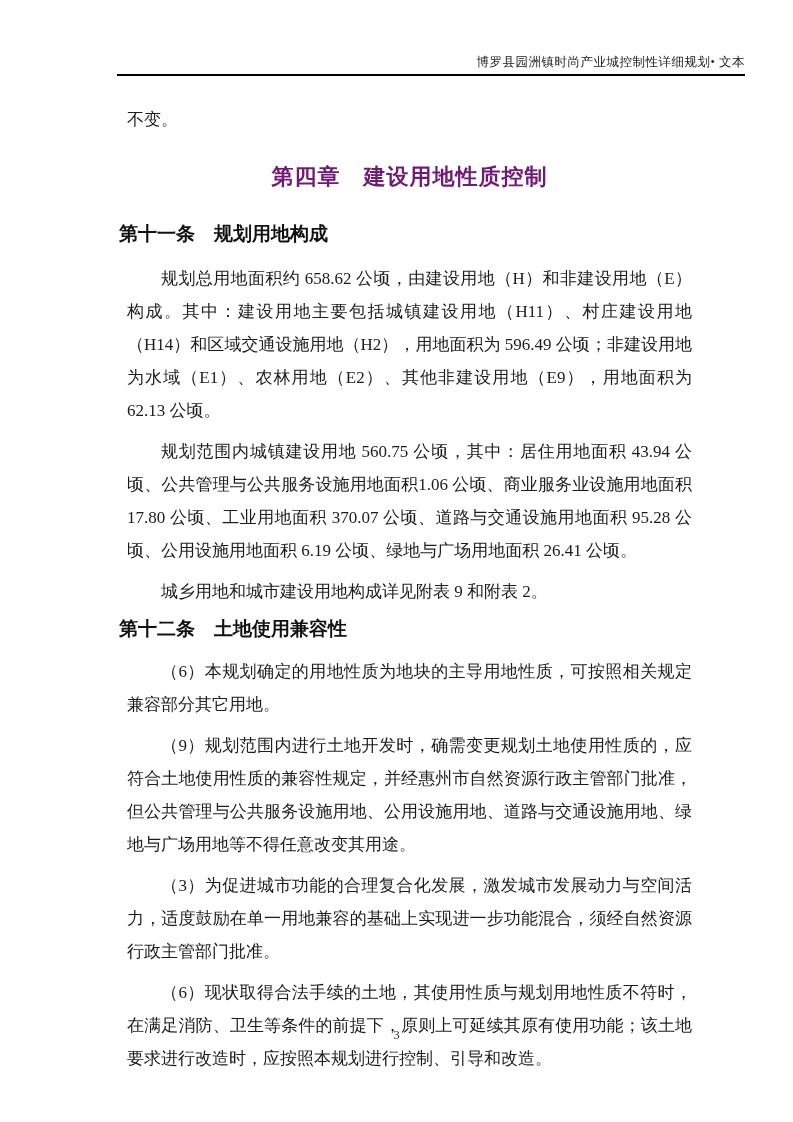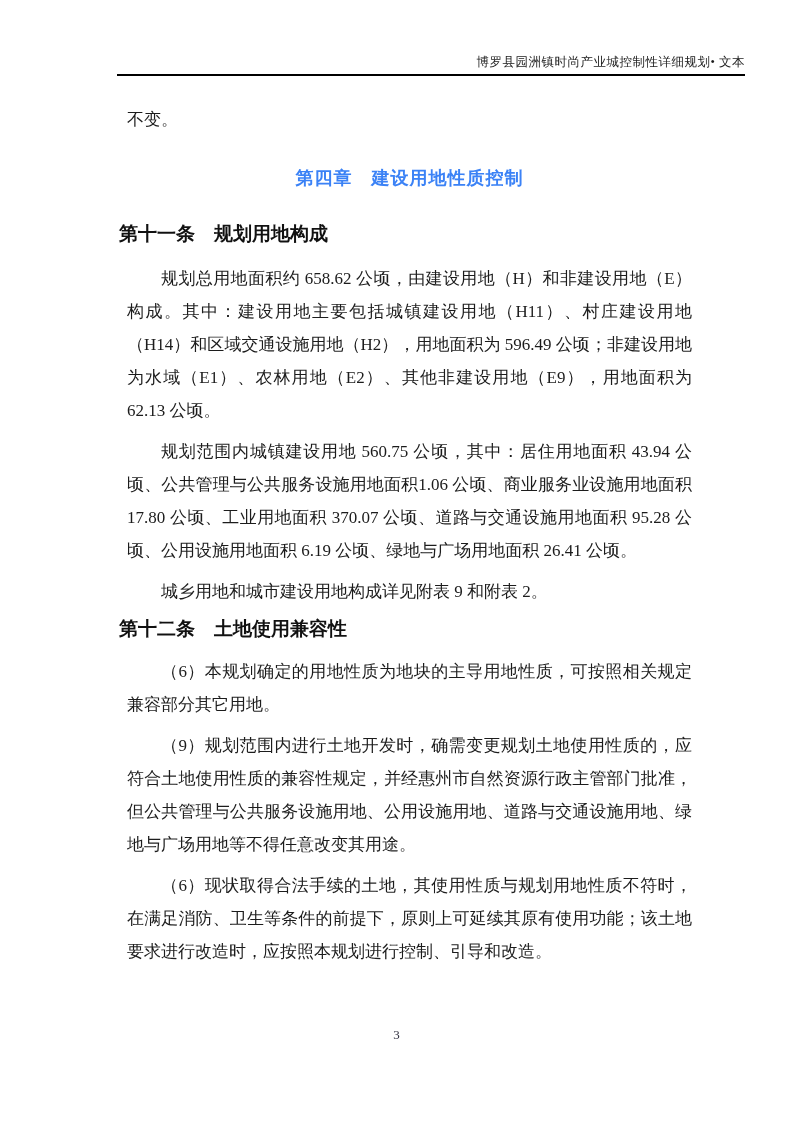--- a/index.html
+++ b/index.html
@@ -51,26 +51,26 @@
     text-align: justify;
     text-justify: inter-ideograph;
     text-indent: 2em;
     color: #1c1c1c;
   }
   .body-par.no-indent {
     text-indent: 0;
   }
   .chapter-title {
     margin: 28px 0 0 0;
-    font-family: Liberation Sans, sans-serif;
+    font-family: Liberation Mono, monospace;
     font-weight: 700;
-    font-size: 18px;
+    font-size: 22px;
     line-height: 29px;
     text-align: center;
-    color: #3b82f6;
+    color: #701a75;
     letter-spacing: 1px;
   }
   .section-heading {
     font-family: "Liberation Sans", "DejaVu Sans", sans-serif;
     font-weight: 700;
     font-size: 19px;
     line-height: 25px;
     color: #111111;
     margin: 0;
   }
@@ -111,20 +111,21 @@
     <p class="body-par">规划范围内城镇建设用地 560.75 公顷，其中：居住用地面积 43.94 公顷、公共管理与公共服务设施用地面积1.06 公顷、商业服务业设施用地面积17.80 公顷、工业用地面积 370.07 公顷、道路与交通设施用地面积 95.28 公顷、公用设施用地面积 6.19 公顷、绿地与广场用地面积 26.41 公顷。</p>
 
     <p class="body-par">城乡用地和城市建设用地构成详见附表 9 和附表 2。</p>
 
     <h2 class="section-heading h12">第十二条　土地使用兼容性</h2>
 
     <p class="body-par">（6）本规划确定的用地性质为地块的主导用地性质，可按照相关规定兼容部分其它用地。</p>
 
     <p class="body-par par-gap">（9）规划范围内进行土地开发时，确需变更规划土地使用性质的，应符合土地使用性质的兼容性规定，并经惠州市自然资源行政主管部门批准，但公共管理与公共服务设施用地、公用设施用地、道路与交通设施用地、绿地与广场用地等不得任意改变其用途。</p>
 
+    <p class="body-par">（3）为促进城市功能的合理复合化发展，激发城市发展动力与空间活力，适度鼓励在单一用地兼容的基础上实现进一步功能混合，须经自然资源行政主管部门批准。</p>
 
     <p class="body-par par-gap">（6）现状取得合法手续的土地，其使用性质与规划用地性质不符时，在满足消防、卫生等条件的前提下，原则上可延续其原有使用功能；该土地要求进行改造时，应按照本规划进行控制、引导和改造。</p>
 
   </div>
 
   <div class="page-number">3</div>
 
 </div>
 
 </body></html>

